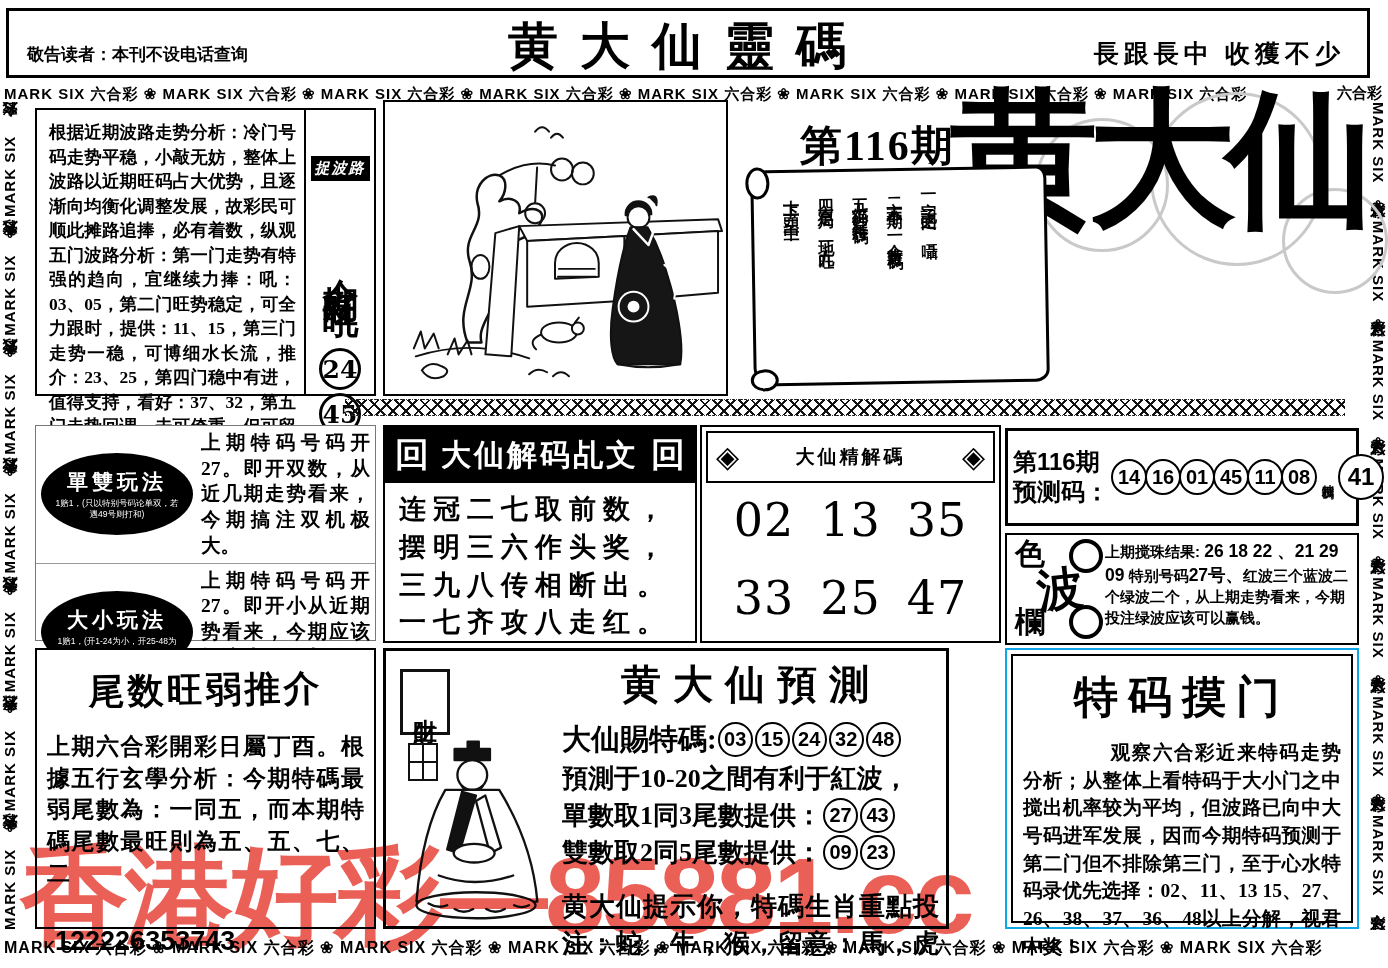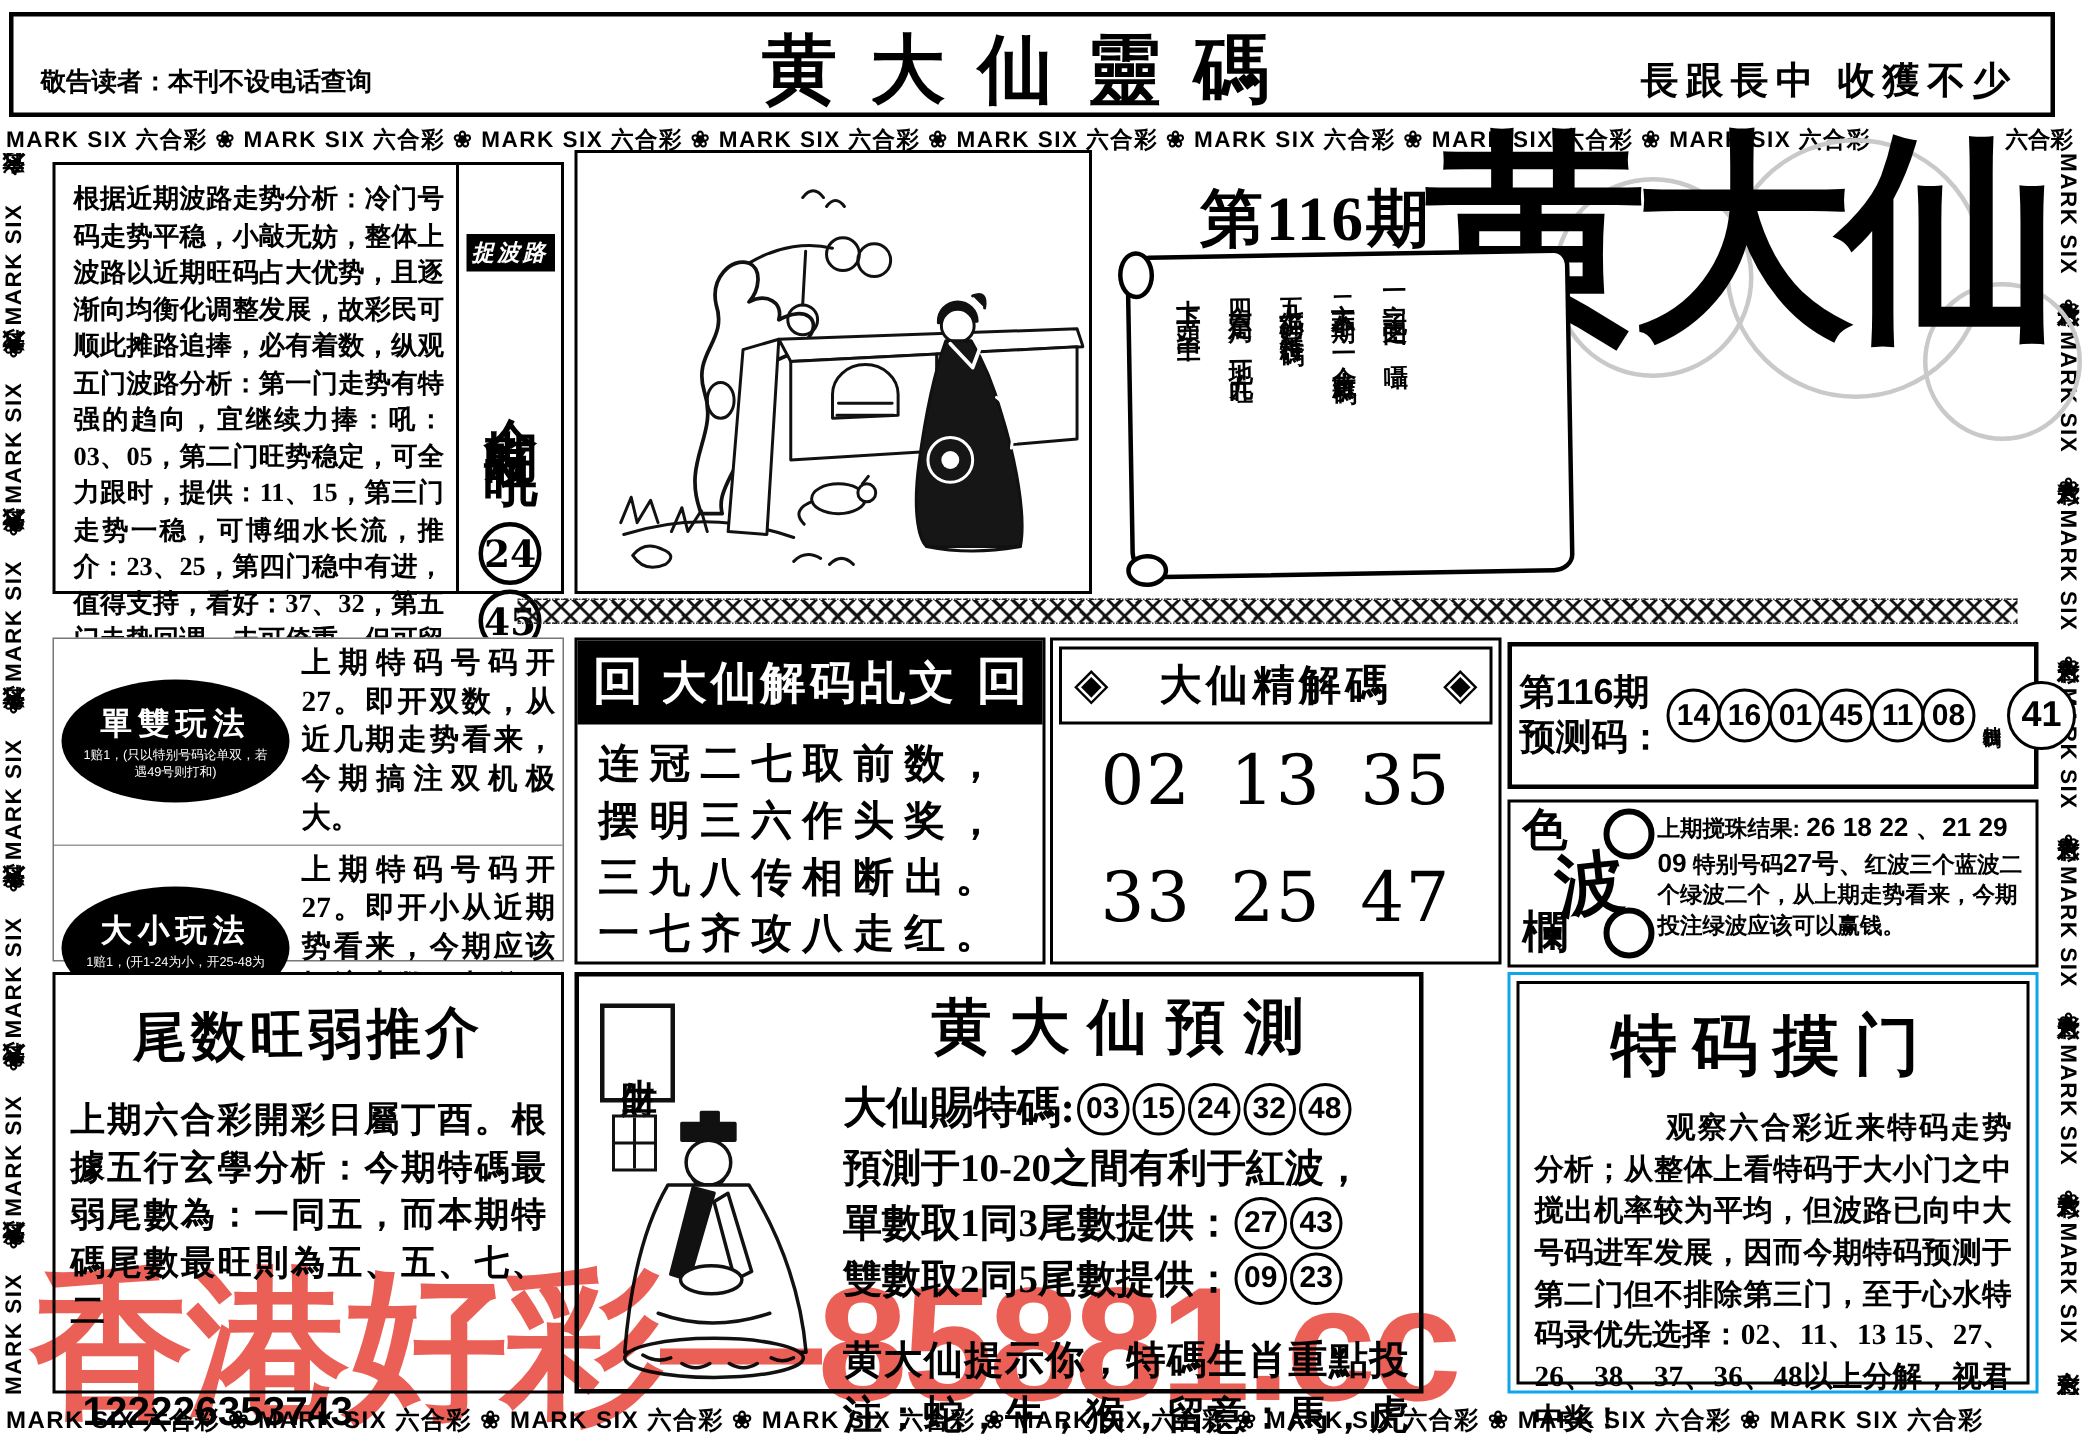--- a/index.html
+++ b/index.html
@@ -82,21 +82,21 @@
   .oracle-orn{font-size:34px;font-weight:700;line-height:1;}
   .oracle-title{font-size:30px;font-weight:700;letter-spacing:3px;font-family:"Liberation Serif",serif;}
   .oracle-body{padding:8px 4px 0 14px;}
   .verse-line{display:block;font-size:27px;font-weight:700;letter-spacing:7px;line-height:1.4;
               font-family:"Liberation Serif",serif;white-space:nowrap;}
 
   
   .box-refined{left:700px;top:425px;width:301px;height:218px;border:2px solid #000;padding:4px;}
   .refined-header{border:2px solid #000;height:48px;display:flex;align-items:center;
                   justify-content:space-between;padding:0 8px;}
-  .refined-title{font-size:28px;font-weight:900;letter-spacing:3px;font-family:"Liberation Serif",serif;}
+  .refined-title{font-size:19px;font-weight:900;letter-spacing:3px;font-family:"Liberation Serif",serif;}
   .refined-orn{font-size:30px;line-height:1;}
   .refined-row{text-align:center;}
   .refined-row-1{margin-top:10px;}
   .refined-row-2{margin-top:24px;}
   .bignum{display:inline-block;font-size:46px;font-family:"DejaVu Serif",serif;letter-spacing:1px;margin:0 13px;}
 
   
   .box-forecast{left:1005px;top:428px;width:354px;height:98px;border:3px solid #000;display:flex;
                 align-items:center;padding:0 5px;}
   .forecast-label{flex:none;font-size:24px;font-weight:900;line-height:1.25;margin-right:3px;

